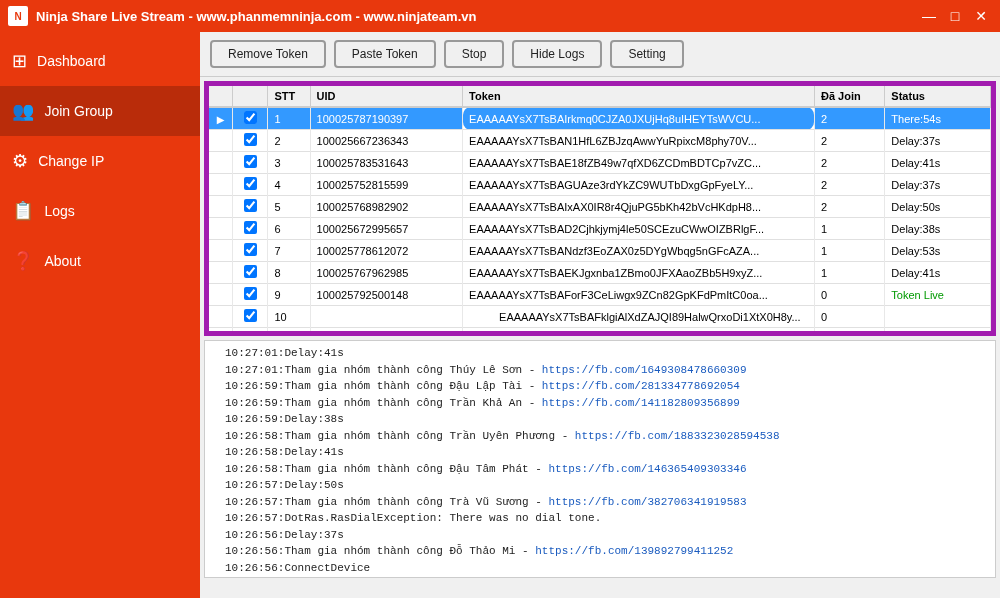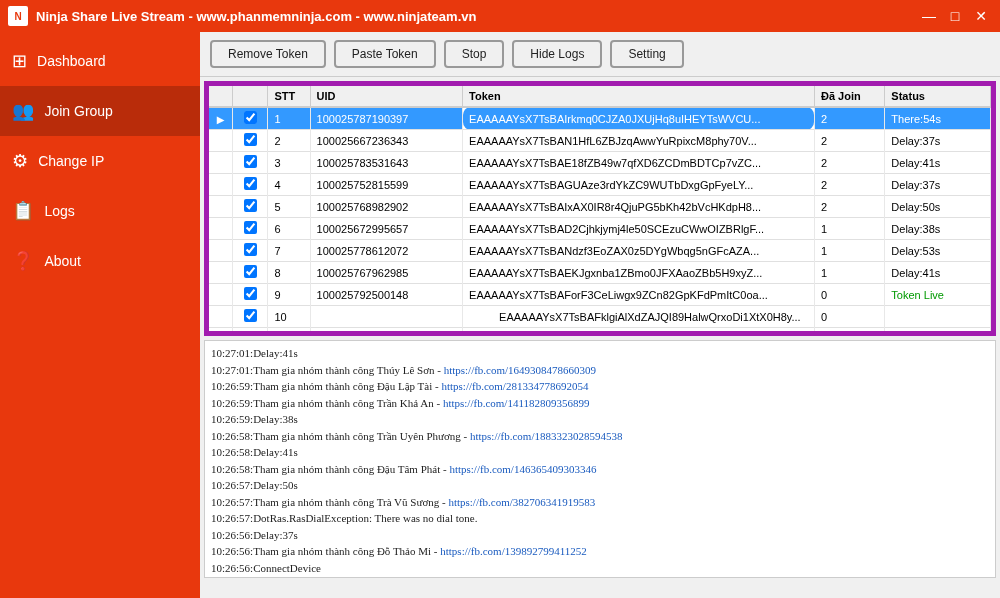--- a/index.html
+++ b/index.html
@@ -159,24 +159,24 @@
     .selected .row-arrow { color: white; }
     input[type=checkbox] { width: 13px; height: 13px; cursor: pointer; }
 
     
     .log-area {
       flex: 1;
       background: white;
       border: 1px solid #ccc;
       margin: 0 4px 20px 4px;
       overflow-y: scroll;
-      padding: 4px 6px;
+      padding: 4px 20px;
       font-size: 11px;
       line-height: 1.5;
-      font-family: Liberation Serif, serif;
+      font-family: Liberation Mono, monospace;
     }
     .log-line { display: block; color: #222; }
     .log-line a { color: #1a5bbf; text-decoration: none; }
 
     
     .table-wrapper::-webkit-scrollbar,
     .log-area::-webkit-scrollbar { width: 12px; }
     .table-wrapper::-webkit-scrollbar-thumb,
     .log-area::-webkit-scrollbar-thumb { background: #aaa; border: 2px solid #f0f0f0; }
     .table-wrapper::-webkit-scrollbar-track,

